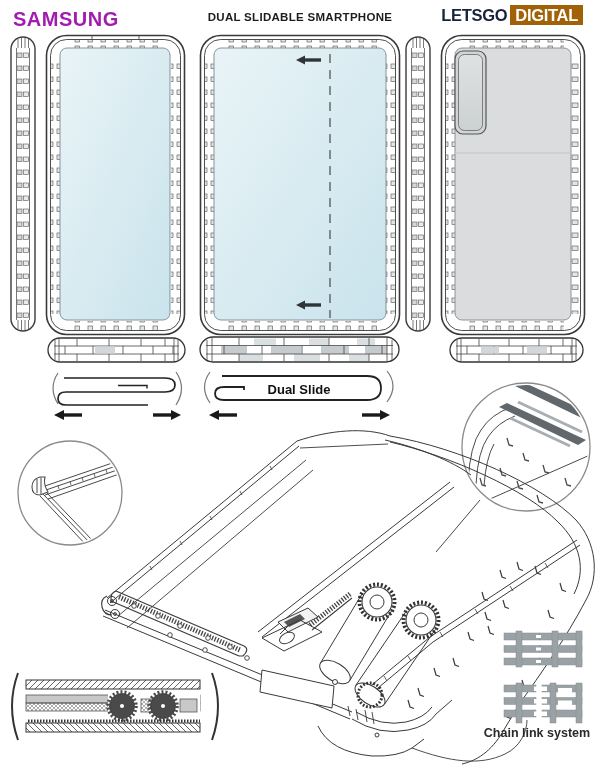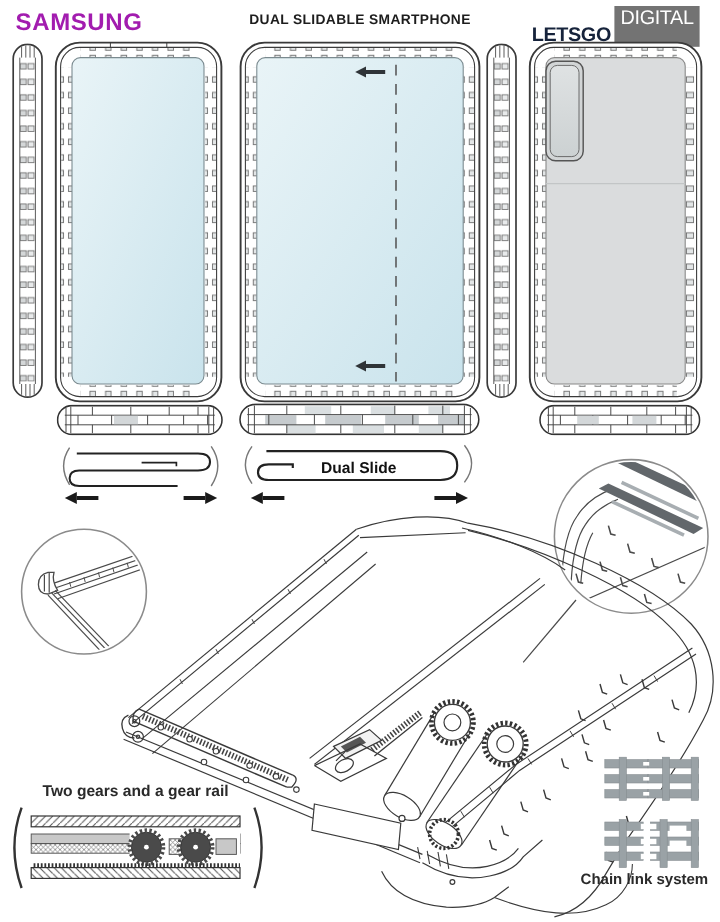--- a/index.html
+++ b/index.html
@@ -5,22 +5,22 @@
   html,body{margin:0;padding:0;background:#fff;}
   .canvas{position:relative;width:600px;height:768px;background:#fff;overflow:hidden;
           font-family:"Liberation Sans",sans-serif;}
   .abs{position:absolute;}
   
   .brand{left:13px;top:8px;font-size:20px;font-weight:bold;letter-spacing:.5px;color:#a21caf;}
   .title{left:0;right:0;top:11px;text-align:center;font-size:11.5px;font-weight:bold;
          letter-spacing:.3px;color:#1d1d1d;}
   .sitelogo{right:17px;top:5px;display:flex;align-items:flex-end;gap:3px;}
   .sitename{font-size:16.5px;font-weight:bold;color:#16233b;letter-spacing:-.3px;}
-  .sitebadge{font-size:16.5px;font-weight:normal;color:#fff;background:#737373;
-             padding:1px 5px 14px 5px;letter-spacing:-.3px;}
+  .sitebadge{font-size:16.5px;font-weight:bold;color:#fff;background:#a16207;
+             padding:1px 5px 0 5px;letter-spacing:-.3px;}
   .figlabel{font-size:13px;font-weight:bold;color:#2a2a2a;text-align:center;}
   svg{display:block;}
 </style>
 </head>
 <body>
 
 <div class="canvas">
 
   <div class="abs brand">SAMSUNG</div>
   <div class="abs title">DUAL SLIDABLE SMARTPHONE</div>
@@ -469,21 +469,20 @@
         <g stroke-width="0.9">
           <line x1="365" y1="340" x2="367" y2="352"></line>
             <line x1="372" y1="342" x2="374" y2="354"></line>
           <line x1="348" y1="336" x2="350" y2="346"></line>
             <line x1="356" y1="339" x2="358" y2="350"></line>
         </g>
       </g>
     </g>
   </svg>
 
-  <div class="abs figlabel" style="left:18px;top:651px;width:190px">Two gears and a gear rail</div>
 
   <svg class="abs" style="left:2px;top:668px" width="226" height="80" viewBox="0 0 226 80">
     <defs>
       <pattern id="hA" width="6" height="6" patternUnits="userSpaceOnUse">
         <path d="M0,6 L6,0" stroke="#555" stroke-width="0.9" fill="none"></path>
       </pattern>
       <pattern id="hB" width="6" height="6" patternUnits="userSpaceOnUse">
         <path d="M0,0 L6,6" stroke="#555" stroke-width="0.9" fill="none"></path>
       </pattern>
       <pattern id="hX" width="4" height="4" patternUnits="userSpaceOnUse">

